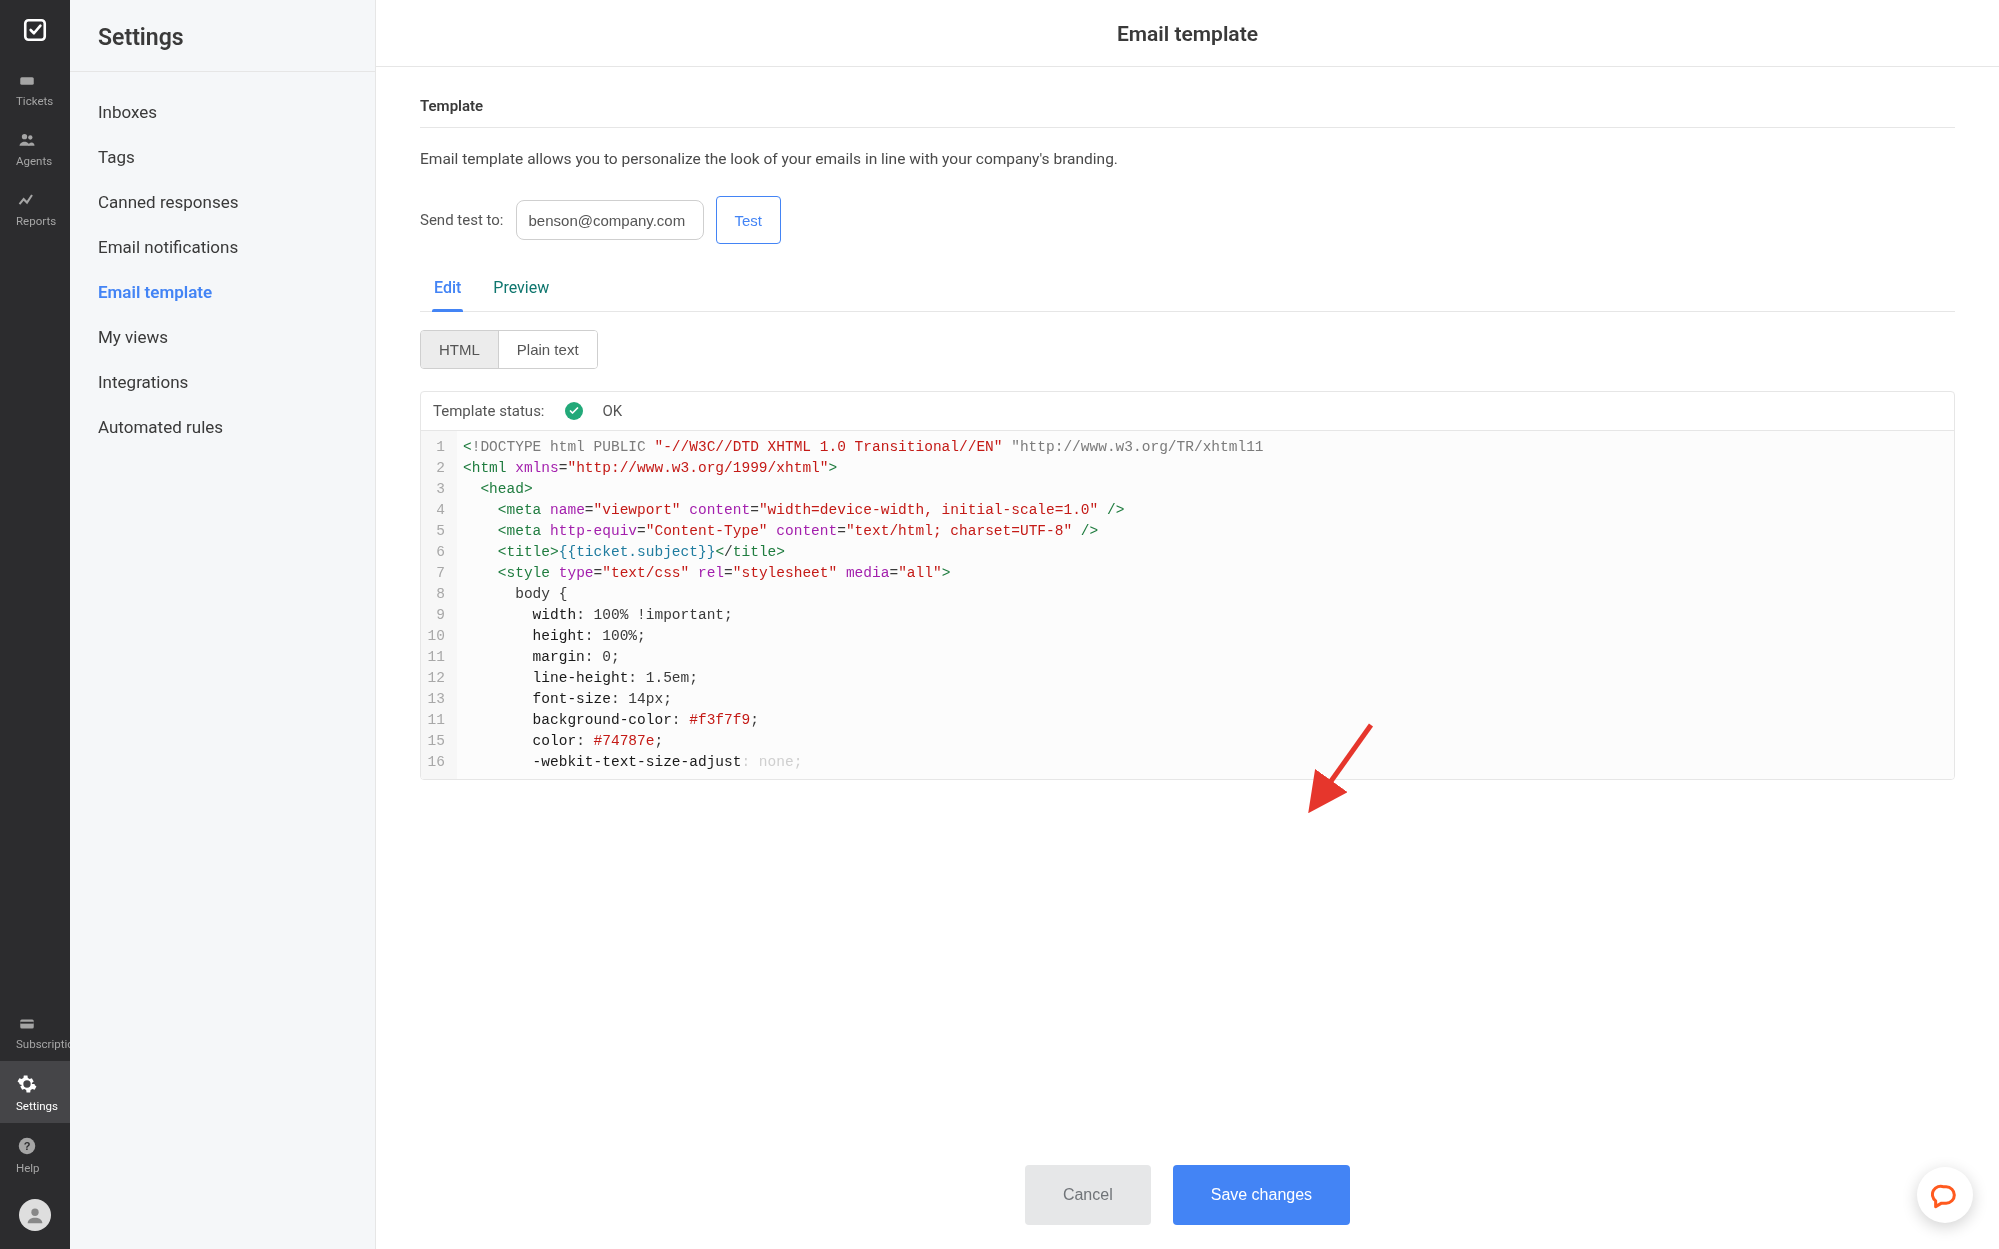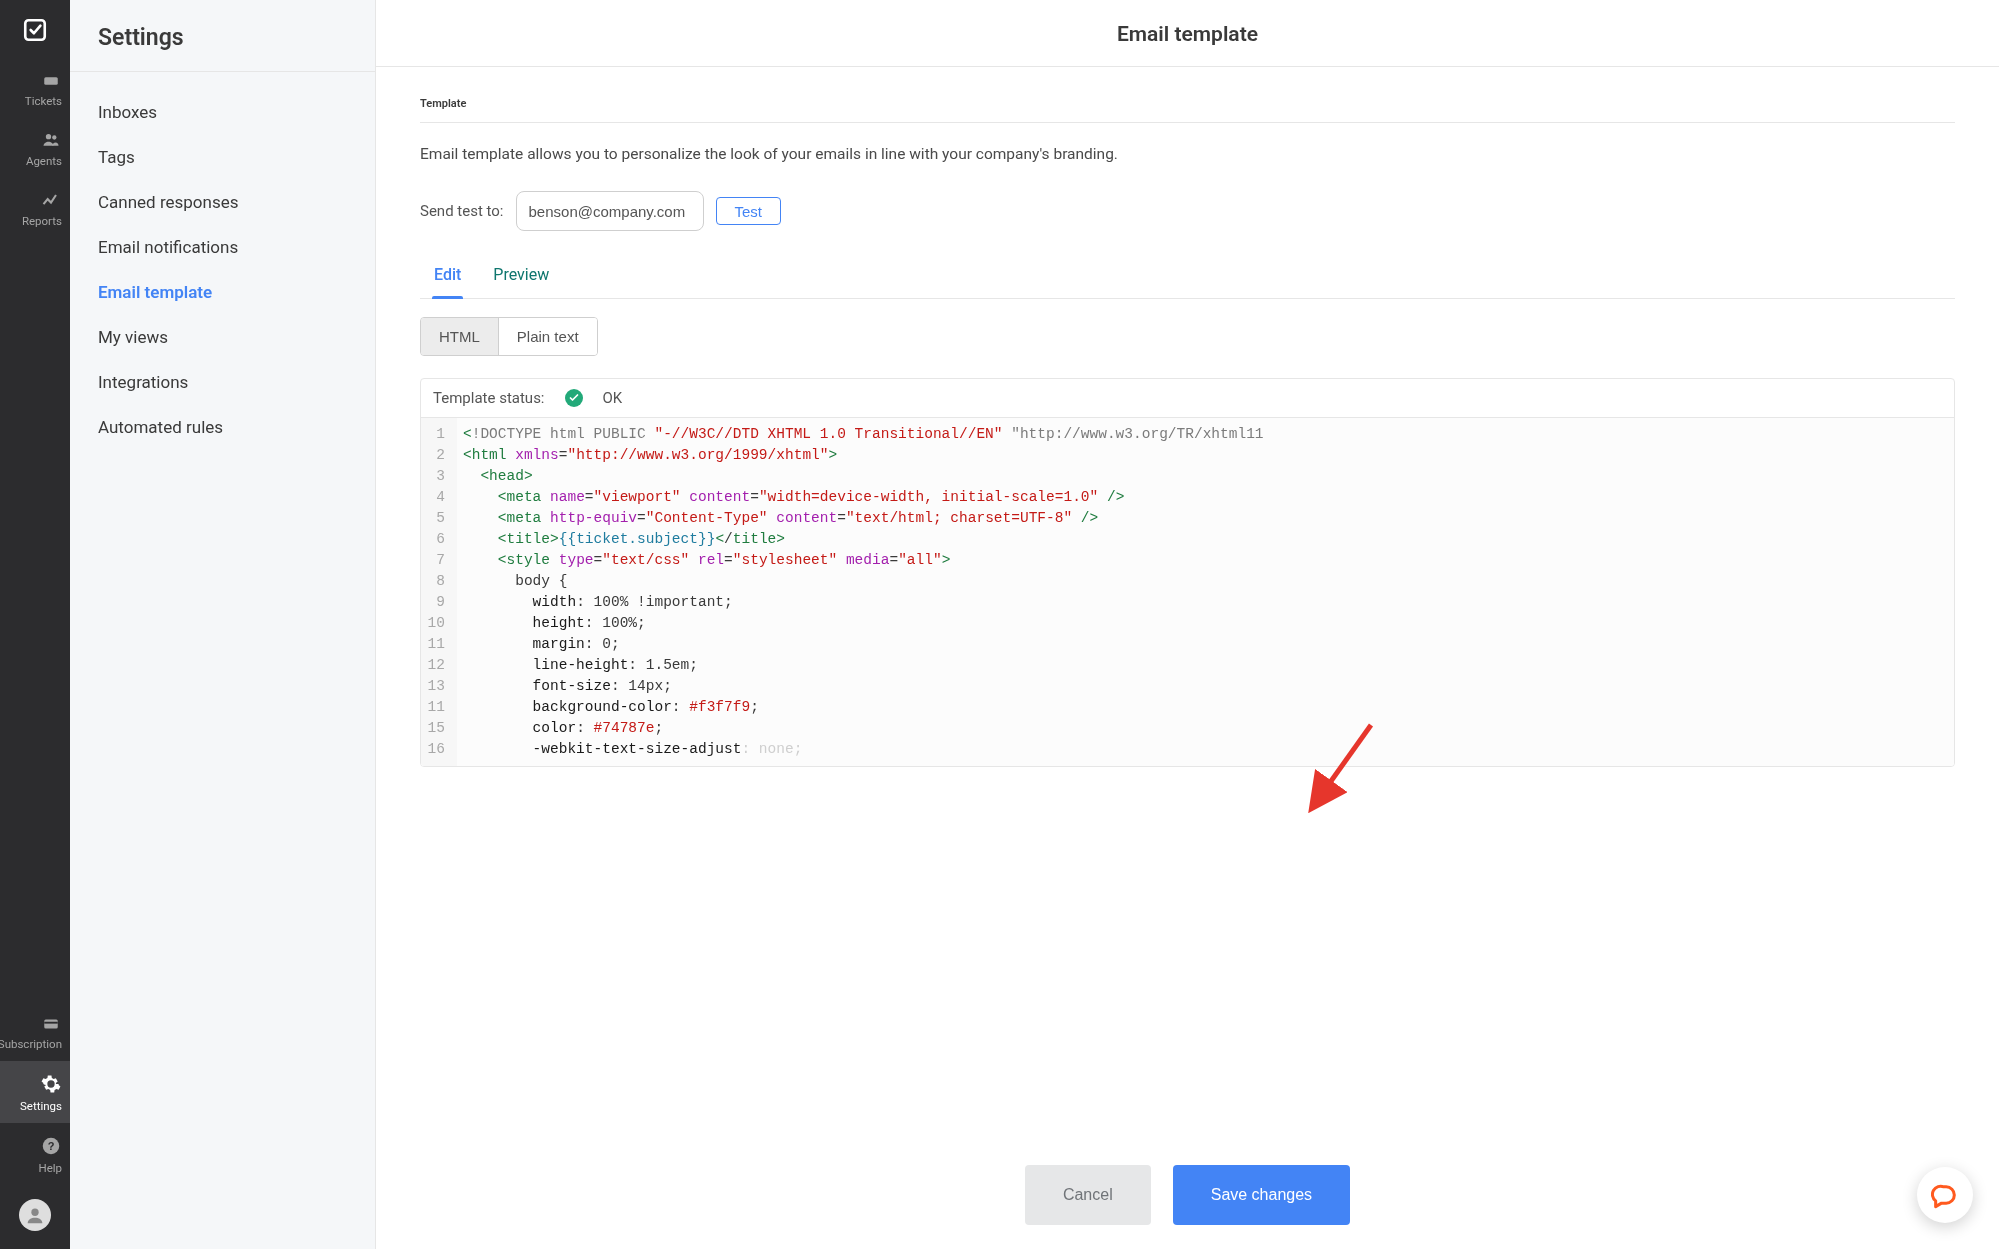--- a/index.html
+++ b/index.html
@@ -13,48 +13,48 @@
     --accent-light: #eaf1fe;
     --code-font: "SFMono-Regular", Consolas, "Liberation Mono", Menlo, monospace;
   }
   * { box-sizing: border-box; }
   html, body { margin:0; padding:0; height:100%; width:100%; font-family: -apple-system, BlinkMacSystemFont, "Segoe UI", Roboto, Helvetica, Arial, sans-serif; color: var(--text); }
   body { display:flex; min-height:100vh; background:#fff; }
 
   
   .nav-rail { width:70px; background:var(--dark-nav-bg); display:flex; flex-direction:column; align-items:center; padding-top:10px; flex-shrink:0; }
   .nav-logo { width:40px; height:40px; display:flex; align-items:center; justify-content:center; color:#fff; margin-bottom:10px; }
-  .nav-item { width:100%; display:flex; flex-direction:column; align-items:flex-end; padding:12px 8px 10px; color:var(--dark-nav-fg); font-size:11px; cursor:pointer; }
+  .nav-item { width:100%; display:flex; flex-direction:column; align-items:flex-start; padding:12px 16px 10px; color:var(--dark-nav-fg); font-size:11px; cursor:pointer; }
   .nav-item.active { background:#454548; color:#fff; }
   .nav-item .nav-icon { font-size:20px; margin-bottom:4px; display:flex; align-items:center; justify-content:center; }
   .nav-label { font-size:11.5px; }
   .nav-spacer { flex:1; }
   .nav-avatar { width:32px; height:32px; border-radius:50%; background:#dedede; margin:14px 0 18px; display:flex; align-items:center; justify-content:center; }
   .nav-avatar svg { fill:#888; }
 
   
   .settings-sidebar { width:306px; background:var(--page-bg); border-right:1px solid var(--border); flex-shrink:0; }
   .settings-header { font-size:23px; font-weight:600; padding:24px 28px 20px; border-bottom:1px solid var(--border); }
   .settings-menu { list-style:none; padding:18px 0 0 0; margin:0; }
   .settings-menu li { padding:12px 28px 13px; font-size:17px; color:#3a3a3a; cursor:pointer; }
   .settings-menu li.active { color:var(--accent); font-weight:600; }
 
   
   .main { flex:1; display:flex; flex-direction:column; min-width:0; background:#fff; }
   .main-header { font-size:21px; font-weight:600; padding:22px 0 20px; text-align:center; border-bottom:1px solid var(--border); }
   .main-body { flex:1; overflow:auto; padding:30px 44px 0 44px; position:relative; }
 
-  .section-title { font-size:11px; font-weight:600; margin:0 0 12px; }
+  .section-title { font-size:15px; font-weight:600; margin:0 0 12px; }
   .divider { border:none; border-top:1px solid var(--border); margin:0 0 22px; }
   .description { font-size:15.5px; color:#4a4a4a; margin:0 0 28px; }
 
   .test-row { display:flex; align-items:center; gap:12px; margin-bottom:34px; }
   .test-label { font-size:15px; color:#555; }
   .test-input { width:188px; height:40px; border:1px solid #cfcfcf; border-radius:8px; padding:0 12px; font-size:15px; color:#555; }
-  .test-button { height:28px; padding:0 18px; border:1px solid var(--accent); background:#fff; color:var(--accent); border-radius:4px; font-size:15px; cursor:pointer; }
+  .test-button { height:48px; padding:0 18px; border:1px solid var(--accent); background:#fff; color:var(--accent); border-radius:4px; font-size:15px; cursor:pointer; }
 
   .tabs { display:flex; gap:28px; border-bottom:1px solid var(--border); margin-bottom:18px; padding-left:12px;}
   .tab { padding:0 2px 14px; font-size:16px; color:#0f766e; cursor:pointer; position:relative; }
   .tab.active { color:var(--accent); font-weight:500; }
   .tab.active::after { content:""; position:absolute; left:0; right:0; bottom:-1px; height:3px; background:var(--accent); border-radius:2px 2px 0 0; }
 
   .seg-group { display:inline-flex; border:1px solid #cfcfcf; border-radius:4px; overflow:hidden; margin-bottom:22px; }
   .seg-btn { padding:10px 18px; font-size:15px; color:#555; background:#fff; cursor:pointer; border:none; }
   .seg-btn.active { background:#ececec; }
   .seg-btn + .seg-btn { border-left:1px solid #cfcfcf; }

